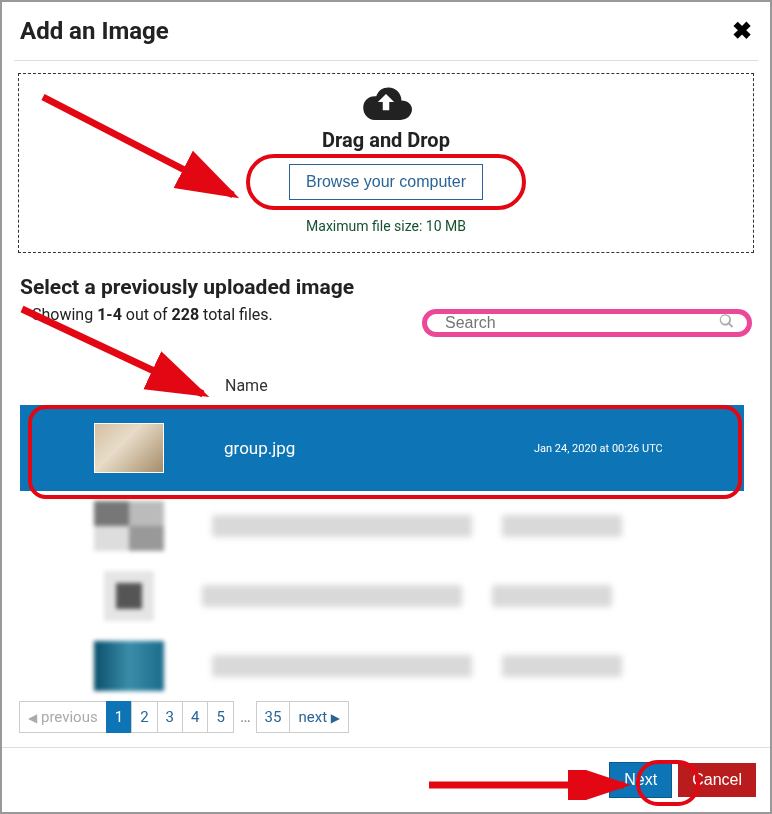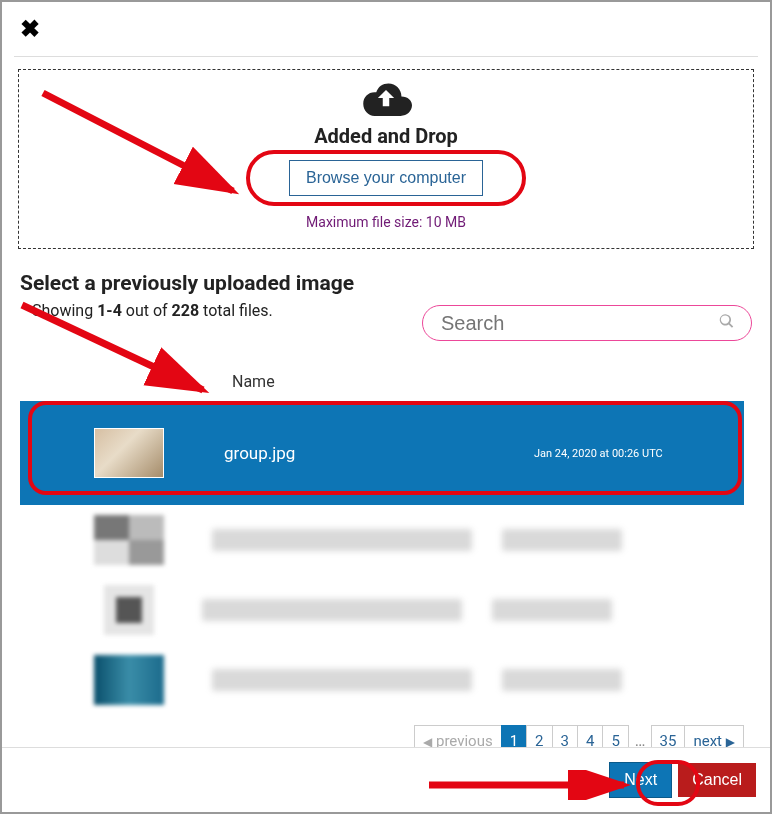--- a/index.html
+++ b/index.html
@@ -76,21 +76,21 @@
       border: 1px solid #2a6496;
       color: #2a6496;
       background: #fff;
       padding: 8px 16px;
       font-size: 16px;
       cursor: pointer;
     }
     .max-size {
       margin-top: 18px;
       font-size: 14px;
-      color: #701a75;
+      color: #14532d;
     }
     .arrow {
       position: absolute;
       pointer-events: none;
     }
     .section-previous {
       padding: 22px 26px 0 18px;
       position: relative;
     }
     .section-title {
@@ -104,46 +104,45 @@
       color: #222;
       margin-left: 12px;
     }
     .search-wrap {
       position: absolute;
       right: 18px;
       top: 56px;
     }
     .search-input {
       width: 330px;
-      height: 36px;
-      border: 1px solid #ec4899;
+      height: 28px;
+      border: 5px solid #ec4899;
       border-radius: 20px;
       padding: 0 44px 0 18px;
-      font-size: 20px;
+      font-size: 16px;
       color: #777;
       outline: none;
     }
     .search-icon {
       position: absolute;
       right: 18px;
       top: 50%;
       transform: translateY(-50%);
       color: #aaa;
       font-size: 15px;
     }
     .table-wrap {
       margin-top: 46px;
       position: relative;
     }
     .table-header {
       display: flex;
       padding: 6px 0 10px 0;
       font-size: 16px;
       color: #333;
-      gap: 7px;
     }
     .col-thumb { width: 205px; }
     .col-name { width: 310px; }
     .col-date { flex: 1; }
     .selected-ring {
       position: absolute;
       border: 4px solid #e30613;
       border-radius: 18px;
       left: 8px;
       right: 2px;
@@ -155,21 +154,21 @@
     .row {
       display: flex;
       align-items: center;
       height: 70px;
       cursor: pointer;
       padding-left: 16px;
     }
     .row.selected {
       background: #0d75b5;
       color: #fff;
-      height: 104px;
+      height: 86px;
     }
     .thumb {
       width: 70px;
       height: 50px;
       background: #c9c9c9;
       margin-left: 58px;
     }
     .thumb-group {
       background: linear-gradient(135deg,#d6bfa3 0%, #e8dcc8 40%, #a58c6a 100%);
       border:1px solid #fff;
@@ -203,22 +202,21 @@
     }
     .blurbar {
       background: #d9d9d9;
       height: 22px;
       border-radius: 2px;
       filter: blur(3px);
     }
     .blurbar.name { width: 260px; margin-left: 48px; }
     .blurbar.date { width: 120px; }
     .pagination {
-      text-align: right;
-      margin-top: 10px;
+      text-align: left;
     }
     .pagination .page {
       display: inline-block;
       min-width: 24px;
       padding: 6px 8px;
       border: 1px solid #ccc;
       color: #2a6496;
       margin: 0;
       font-size: 15px;
       cursor: pointer;
@@ -273,40 +271,41 @@
       height: 46px;
       right: 70px;
       bottom: 6px;
       pointer-events: none;
     }
   </style>
 </head>
 <body>
 
 <div class="modal-header">
+  <h1 class="modal-title">Add an Image</h1>
   <span class="close-x">✖</span>
 </div>
 <hr class="divider-top">
 
 <div class="dropzone-wrap">
 
   <svg class="arrow" style="left:36px; top:26px;" width="210" height="140">
     <defs>
         <marker id="ah1" markerWidth="10" markerHeight="10" refX="8" refY="3" orient="auto">
           <path d="M0,0 L9,3 L0,6 Z" fill="#e30613"></path>
         </marker>
       </defs>
     <line x1="5" y1="10" x2="195" y2="108" stroke="#e30613" stroke-width="7" marker-end="url(#ah1)"></line>
   </svg>
 
   <div class="dropzone">
     <svg class="cloud-icon" viewBox="0 0 64 44">
       <path fill="#222" d="M51 20c0-9-7-16-16-16-7 0-13 4-15 11-1 0-1 0-2 0C10 15 4 21 4 29c0 8 6 15 14 15h32c8 0 14-6 14-13 0-6-5-11-13-11zM32 12l10 10h-6v10h-8V22h-6l10-10z"></path>
     </svg>
-    <div class="dnd-title">Added and Drop</div>
+    <div class="dnd-title">Drag and Drop</div>
     <div class="browse-area">
       <div class="browse-ring"></div>
       <button class="browse-btn">Browse your computer</button>
     </div>
     <div class="max-size">Maximum file size: 10 MB</div>
   </div>
 </div>
 
 <div class="section-previous">
 

